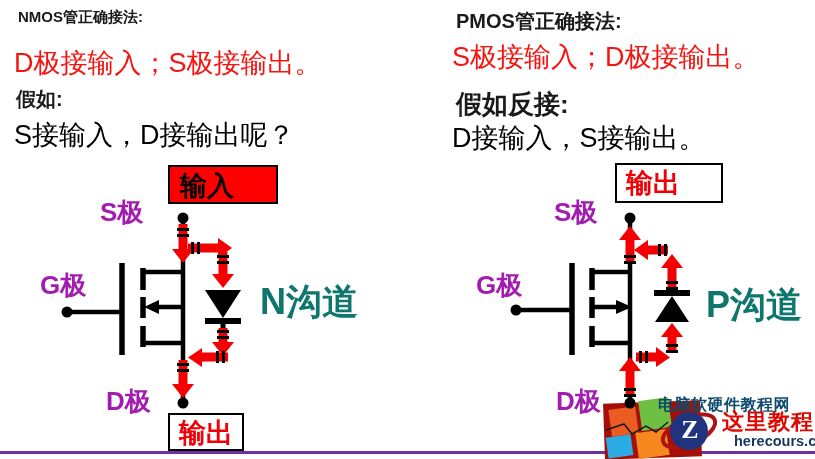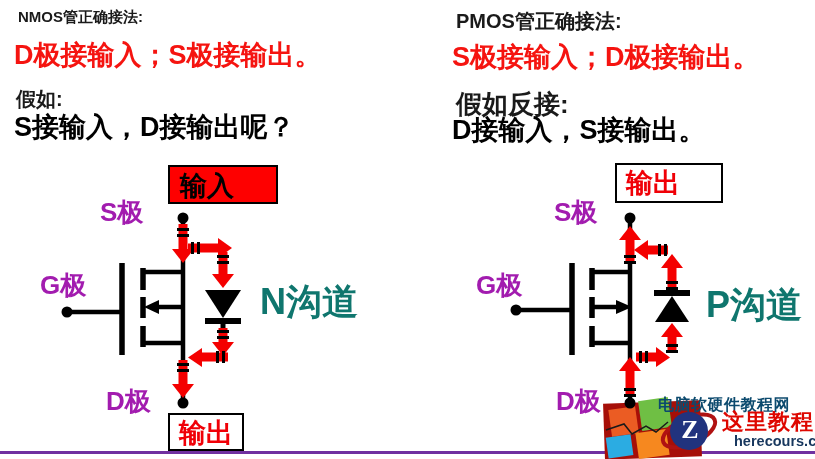--- a/index.html
+++ b/index.html
@@ -1,20 +1,20 @@
 <!DOCTYPE html>
 <html><head>
 <meta charset="utf-8">
 <style>
   html,body{margin:0;padding:0;background:#fff;}
   .slide{position:relative;width:815px;height:459px;background:#ffffff;overflow:hidden;
          font-family:"Liberation Sans",sans-serif;}
   .abs{position:absolute;left:0;top:0;}
   .t{position:absolute;white-space:nowrap;font-weight:600;color:#1a1a1a;line-height:1.15;}
-  .t.big{font-weight:700;}
+  .t.big{font-weight:400;margin-top:8px;}
   .redtxt{color:#f51410;}
   .term{position:absolute;font-weight:700;font-size:26px;color:#a21caf;white-space:nowrap;line-height:1;}
   .channel{position:absolute;font-weight:700;font-size:36px;color:#0f766e;white-space:nowrap;line-height:1;}
   .box{position:absolute;border:2.5px solid #000;font-weight:700;font-size:27px;line-height:1.2;
        white-space:nowrap;box-sizing:border-box;}
   .inputbox{background:#fe0000;color:#000;padding:3px 0 0 10px;}
   .outputbox{background:#fff;color:#f00007;padding:2px 0 0 9px;}
   .divider{position:absolute;left:0;top:451px;width:815px;height:3px;background:#7030A0;z-index:1;}
   .wm-bluetext{position:absolute;left:658px;top:397px;font-size:16px;font-weight:700;
        color:#0c4a6e;letter-spacing:.5px;white-space:nowrap;z-index:3;line-height:1;}
@@ -149,21 +149,21 @@
         <rect x="624" y="394" width="12" height="3"></rect>
     </g>
   </svg>
 
   <div class="t z7" style="left:18px;top:8px;font-size:15px">NMOS管正确接法:</div>
   <div class="t big redtxt z7" style="left:14px;top:40px;font-size:27px">D极接输入；S极接输出。</div>
   <div class="t z7" style="left:16px;top:88px;font-size:20px">假如:</div>
   <div class="t big z7" style="left:14px;top:112px;font-size:27px;color:#000">S接输入，D接输出呢？</div>
 
   <div class="t z7" style="left:456px;top:10px;font-size:20px">PMOS管正确接法:</div>
-  <div class="t big redtxt z7" style="left:452px;top:42px;font-size:27px">S极接输入；D极接输出。</div>
+  <div class="t big redtxt z7" style="left:452px;top:34px;font-size:27px">S极接输入；D极接输出。</div>
   <div class="t z7" style="left:456px;top:90px;font-size:26px">假如反接:</div>
   <div class="t big z7" style="left:452px;top:115px;font-size:27px;color:#000">D接输入，S接输出。</div>
 
   <div class="box inputbox z7" style="left:168px;top:165px;width:110px;height:39px">输入</div>
   <div class="box outputbox z7" style="left:168px;top:413px;width:76px;height:38px">输出</div>
   <div class="box outputbox z7" style="left:615px;top:163px;width:108px;height:40px">输出</div>
 
   <div class="term z7" style="left:100px;top:199px">S极</div>
   <div class="term z7" style="left:40px;top:272px">G极</div>
   <div class="term z7" style="left:106px;top:388px">D极</div>

